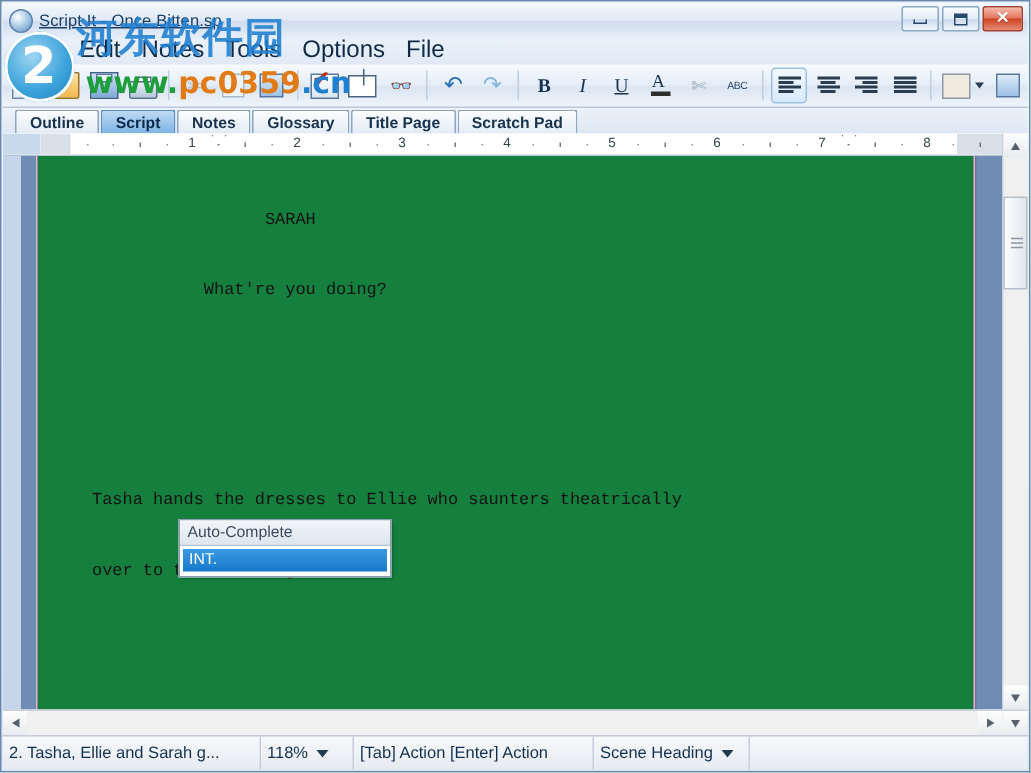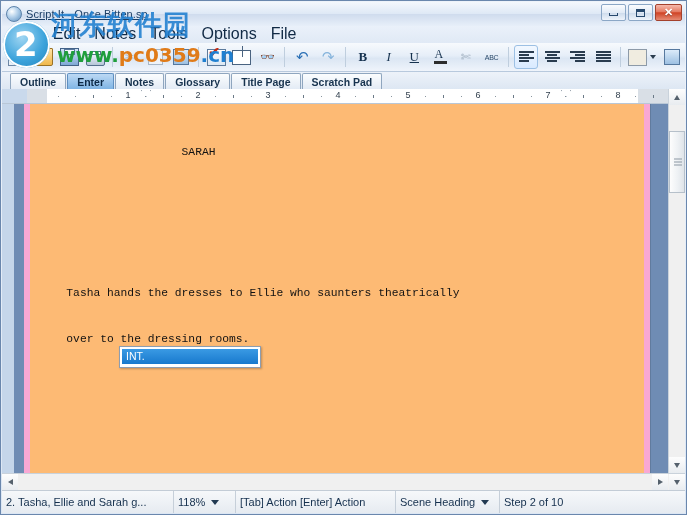--- a/index.html
+++ b/index.html
@@ -160,21 +160,21 @@
   .ruler-marker::after{content:""; position:absolute; left:-4px; top:-7px; width:8px; height:6px; background:#ffffff;}
 
   
   .canvas {
     position: absolute; top: 103px; left: 1px; right: 18px; bottom: 41px;
     background: #6f8cb4; overflow: hidden;
   }
   .left-strip { position:absolute; left:0; top:0; width:12px; bottom:0; background:#c5d6ea; }
   .page {
     position: absolute; left: 22px; right: 18px; top: -22px; bottom: -10px;
-    background: #fdba74; border: 6px solid #f9a8d4;
+    background: #15803d; border: 1px solid #f9a8d4;
     box-shadow: 1px 1px 0 rgba(0,0,0,.12);
   }
   .script {
     position: absolute; left: 16px; top: 26px; right: 8px;
     font-family: "Liberation Mono", "DejaVu Sans Mono", monospace;
     font-size: 11.3px; line-height: 15.6px; color: #121212;
     white-space: pre;
   }
   .script .blank { display:block; height: 15.6px; }
   .script .line { display:block; }
@@ -408,21 +408,21 @@
       <span class="color-btn"></span>
       <span class="caret-sm"></span>
     </div>
     <div class="tb-btn">
         <span class="ico-paste"></span>
       </div>
   </div>
 
   <div class="tabstrip">
     <div class="tab">Outline</div>
-    <div class="tab selected">Enter</div>
+    <div class="tab selected">Script</div>
     <div class="tab">Notes</div>
     <div class="tab">Glossary</div>
     <div class="tab">Title Page</div>
     <div class="tab">Scratch Pad</div>
   </div>
 
   <div class="ruler">
     <div class="ruler-corner"></div>
     <div class="ruler-inner">
       <div class="ruler-grey" style="left:0;width:20px"></div>
@@ -465,20 +465,21 @@
       <div class="ruler-marker" style="left:114px"></div>
       <div class="ruler-marker" style="left:534px"></div>
     </div>
   </div>
 
   <div class="canvas">
     <div class="left-strip"></div>
     <div class="page">
       <div class="script">
         <span class="line">                    SARAH</span>
+        <span class="line">              What're you doing?</span>
         <span class="blank"> </span>
         <span class="blank"> </span>
         <span class="line">   Tasha hands the dresses to Ellie who saunters theatrically</span>
         <span class="line">   over to the dressing rooms.</span>
         <span class="blank"> </span>
         <span class="blank"> </span>
         
         
         
         
@@ -497,20 +498,21 @@
         
         
         
         
       </div>
     </div>
 
   </div>
 
   <div class="autocomplete">
+    <div class="ac-header">Auto-Complete</div>
     <div class="ac-list">
       <div class="ac-item sel">INT.</div>
     </div>
   </div>
 
   <div class="vscroll">
     <div class="sb-arrow up">
         <span class="tri-up"></span>
       </div>
     <div class="vthumb">
@@ -541,21 +543,20 @@
     <div class="sb-cell" style="width:172px">2. Tasha, Ellie and Sarah g...</div>
     <div class="sb-cell" style="width:62px">
       <span>118%</span>
       <span class="sb-caret"></span>
     </div>
     <div class="sb-cell" style="width:160px">[Tab] Action  [Enter] Action</div>
     <div class="sb-cell" style="width:104px">
       <span>Scene Heading</span>
       <span class="sb-caret"></span>
     </div>
-    <div class="sb-cell last" style="width:88px">Step 2 of 10</div>
   </div>
 
   <div class="wm-logo"></div>
   <div class="wm-cn">河东软件园</div>
   <div class="wm-url">
     <span class="g">www.</span><span class="o">pc0359</span><span class="b">.cn</span>
   </div>
 
 </div>
 

